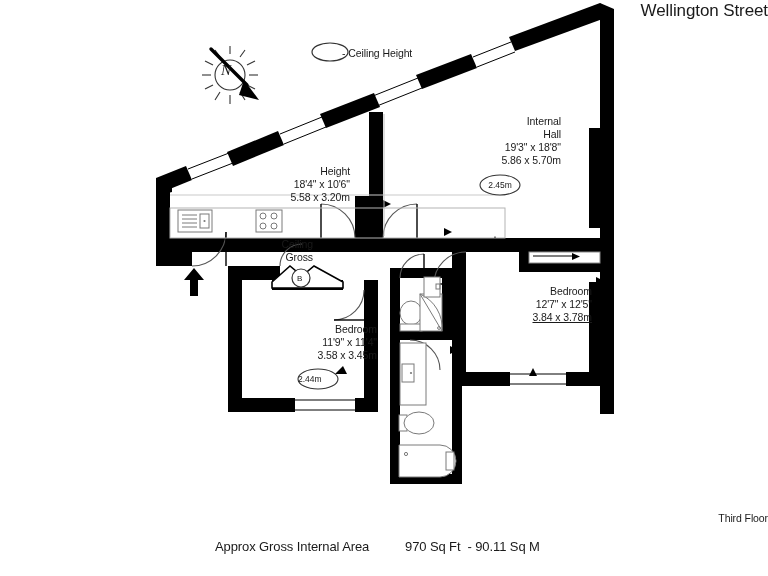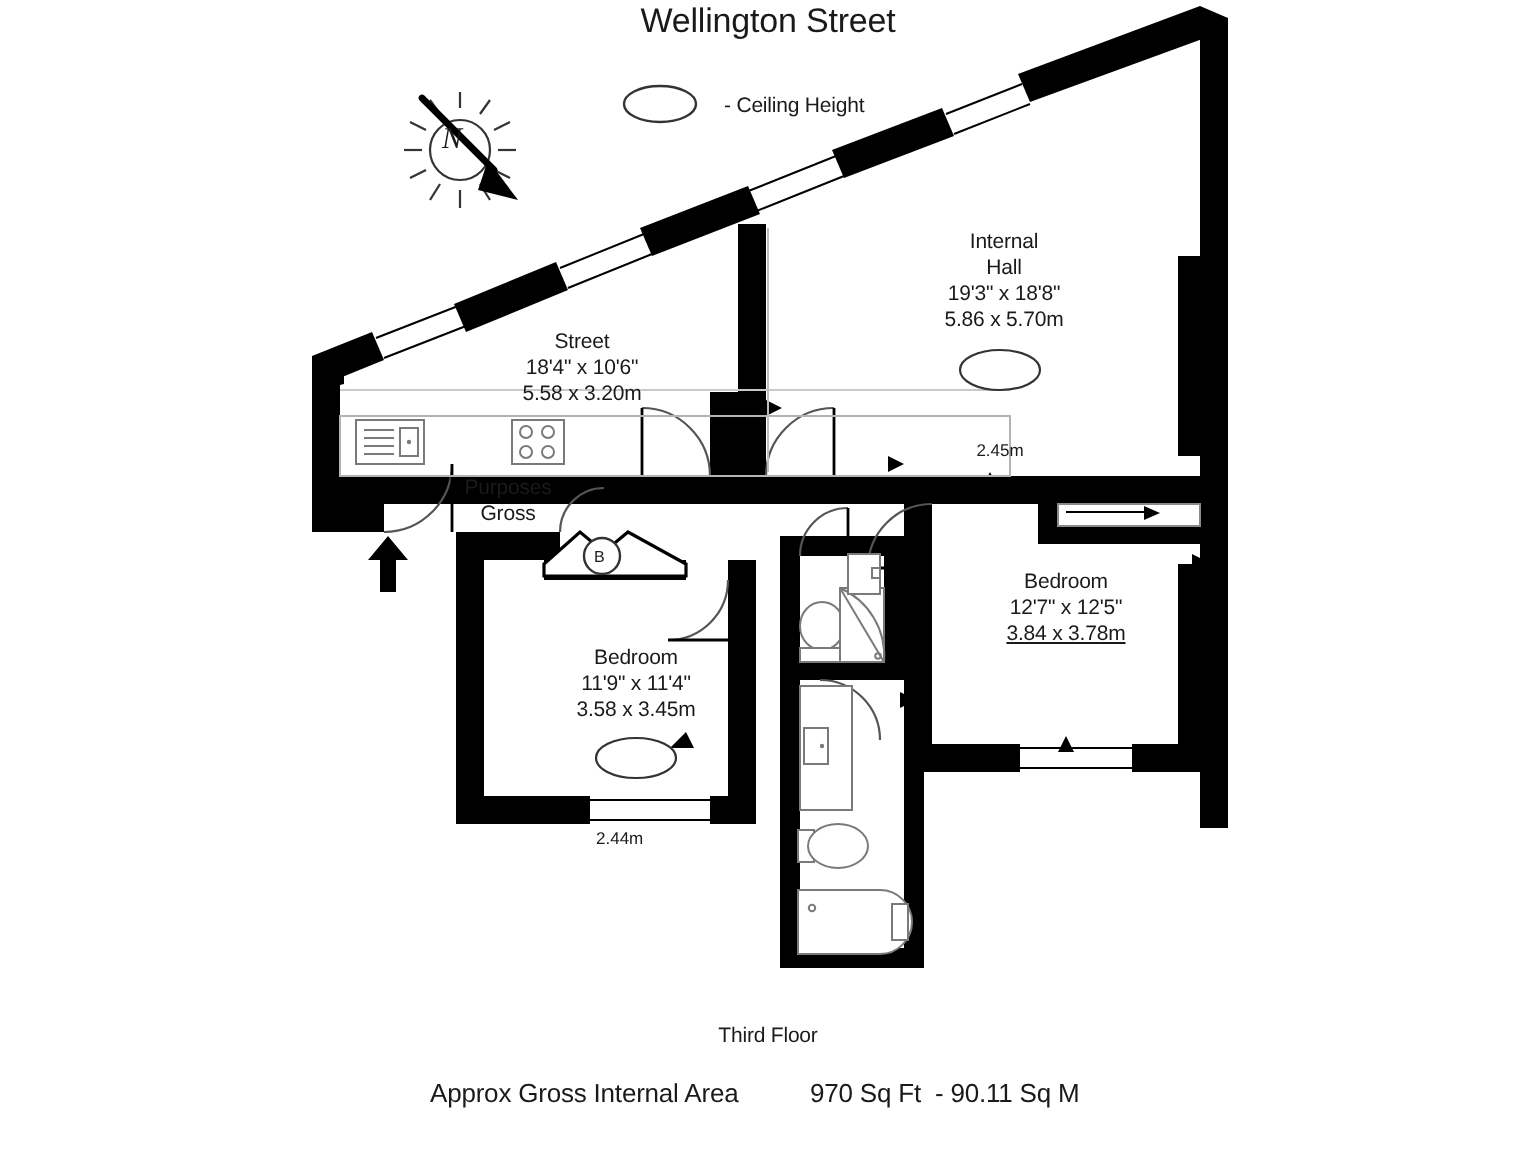--- a/index.html
+++ b/index.html
@@ -25,49 +25,47 @@
     position: absolute;
     left: 0;
     top: 0;
     width: 768px;
     height: 576px;
     display: block;
   }
   .txt {
     position: absolute;
     white-space: pre;
-    text-align: center;
+    text-align: right;
     line-height: 1.18;
     letter-spacing: -0.1px;
   }
   .street-title {
     font-size: 17px;
     color: #1a1a1a;
     left: 0; right: 0;
     top: 1px;
   }
   .legend-label {
     font-size: 10.5px;
     left: 342px;
     top: 47px;
     text-align: left;
-    margin-left: 20px;
   }
   .room-name {
     font-size: 10.5px;
   }
   .room-dims {
     font-size: 10.5px;
   }
   .ceiling-txt {
     position: absolute;
     font-size: 8.5px;
     text-align: center;
     color: #1a1a1a;
-    margin-top: 40px;
   }
   .footer-floor {
     font-size: 10.5px;
     left: 0; right: 0;
     top: 512px;
   }
   .footer-area-left {
     font-size: 13px;
     left: 215px;
     top: 539px;
@@ -356,40 +354,40 @@
     <ellipse cx="318" cy="379" rx="20" ry="10" fill="#ffffff" stroke="#333" stroke-width="1.1"></ellipse>
 
   </svg>
 
   <div class="txt street-title">Wellington Street</div>
 
   <div class="txt legend-label">- Ceiling Height</div>
 
   <div class="compass-n">N</div>
 
-  <div class="txt room-name" style="left:232px; top:165px; width:118px;">Street</div>
+  <div class="txt room-name" style="left:232px; top:165px; width:118px;">Height</div>
   <div class="txt room-dims" style="left:232px; top:178px; width:118px;">18'4" x 10'6"</div>
   <div class="txt room-dims" style="left:232px; top:191px; width:118px;">5.58 x 3.20m</div>
 
   <div class="txt room-name" style="left:443px; top:115px; width:118px;">Internal</div>
   <div class="txt room-name" style="left:443px; top:128px; width:118px;">Hall</div>
   <div class="txt room-dims" style="left:443px; top:141px; width:118px;">19'3" x 18'8"</div>
   <div class="txt room-dims" style="left:443px; top:154px; width:118px;">5.86 x 5.70m</div>
   <div class="ceiling-txt" style="left:480px; top:180px; width:40px;">2.45m</div>
 
   <div class="txt room-name" style="left:474px; top:285px; width:118px;">Bedroom</div>
   <div class="txt room-dims" style="left:474px; top:298px; width:118px;">12'7" x 12'5"</div>
   <div class="txt room-dims" style="left:474px; top:311px; width:118px;text-decoration:underline;">3.84 x 3.78m</div>
 
   <div class="txt room-name" style="left:259px; top:323px; width:118px;">Bedroom</div>
   <div class="txt room-dims" style="left:259px; top:336px; width:118px;">11'9" x 11'4"</div>
   <div class="txt room-dims" style="left:259px; top:349px; width:118px;">3.58 x 3.45m</div>
   <div class="ceiling-txt" style="left:298px; top:374px; width:20px;">2.44m</div>
 
-  <div class="txt room-name" style="left:195px; top:238px; width:118px;">Purposes</div>
+  <div class="txt room-name" style="left:195px; top:238px; width:118px;">Ceiling</div>
   <div class="txt room-name" style="left:195px; top:251px; width:118px;">Gross</div>
 
   <div class="boiler-b">B</div>
 
   <div class="txt footer-floor">Third Floor</div>
   <div class="txt footer-area-left">Approx Gross Internal Area</div>
   <div class="txt footer-area-right">970 Sq Ft  - 90.11 Sq M</div>
 
 </div>
 

